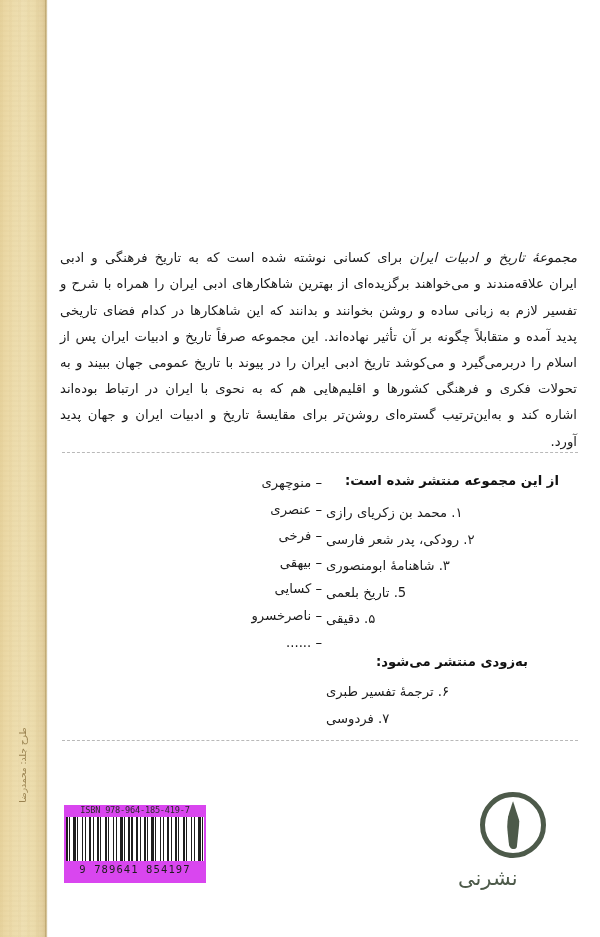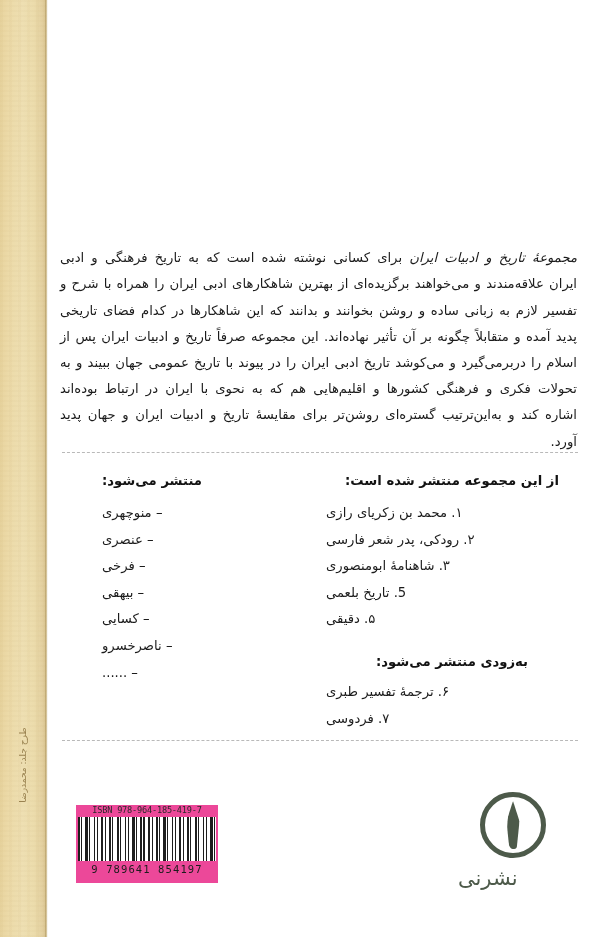--- a/index.html
+++ b/index.html
@@ -149,40 +149,40 @@
     padding: 0;
   }
   .list li {
     font-family: "DejaVu Sans", sans-serif;
     font-size: 13.2px;
     line-height: 26.6px;
     color: #1b1b1b;
     text-align: left;
     white-space: nowrap;
   }
-  .col-left .list li { text-align: left; }
+  .col-left .list li { text-align: right; }
 
   .sub-head {
     font-family: "DejaVu Sans", sans-serif;
     font-size: 13.2px;
     font-weight: bold;
     color: #121212;
     text-align: center;
     margin: 18px 0 6px 0;
     line-height: 22px;
   }
 
   
   .barcode-box {
     position: absolute;
-    left: 28px;
+    left: 16px;
     top: 805px;
     width: 142px;
     height: 78px;
-    background: #ec4899;
+    background: #d946ef;
     direction: ltr;
   }
   .isbn-text {
     font-family: "DejaVu Sans Mono", monospace;
     font-size: 8.6px;
     color: #2a2a2a;
     text-align: center;
     letter-spacing: -0.2px;
     margin-bottom: 2px;
     white-space: nowrap;
@@ -283,21 +283,20 @@
           <li>۵. دقیقی</li>
         </ul>
         <div class="sub-head">به‌زودی منتشر می‌شود:</div>
         <ul class="list">
           <li>۶. ترجمهٔ تفسیر طبری</li>
           <li>۷. فردوسی</li>
         </ul>
       </div>
 
       <div class="col col-left">
-        <div class="col-head">منتشر می‌شود:</div>
         <ul class="list">
           <li>– منوچهری</li>
           <li>– عنصری</li>
           <li>– فرخی</li>
           <li>– بیهقی</li>
           <li>– کسایی</li>
           <li>– ناصرخسرو</li>
           <li>– ......</li>
         </ul>
       </div>

